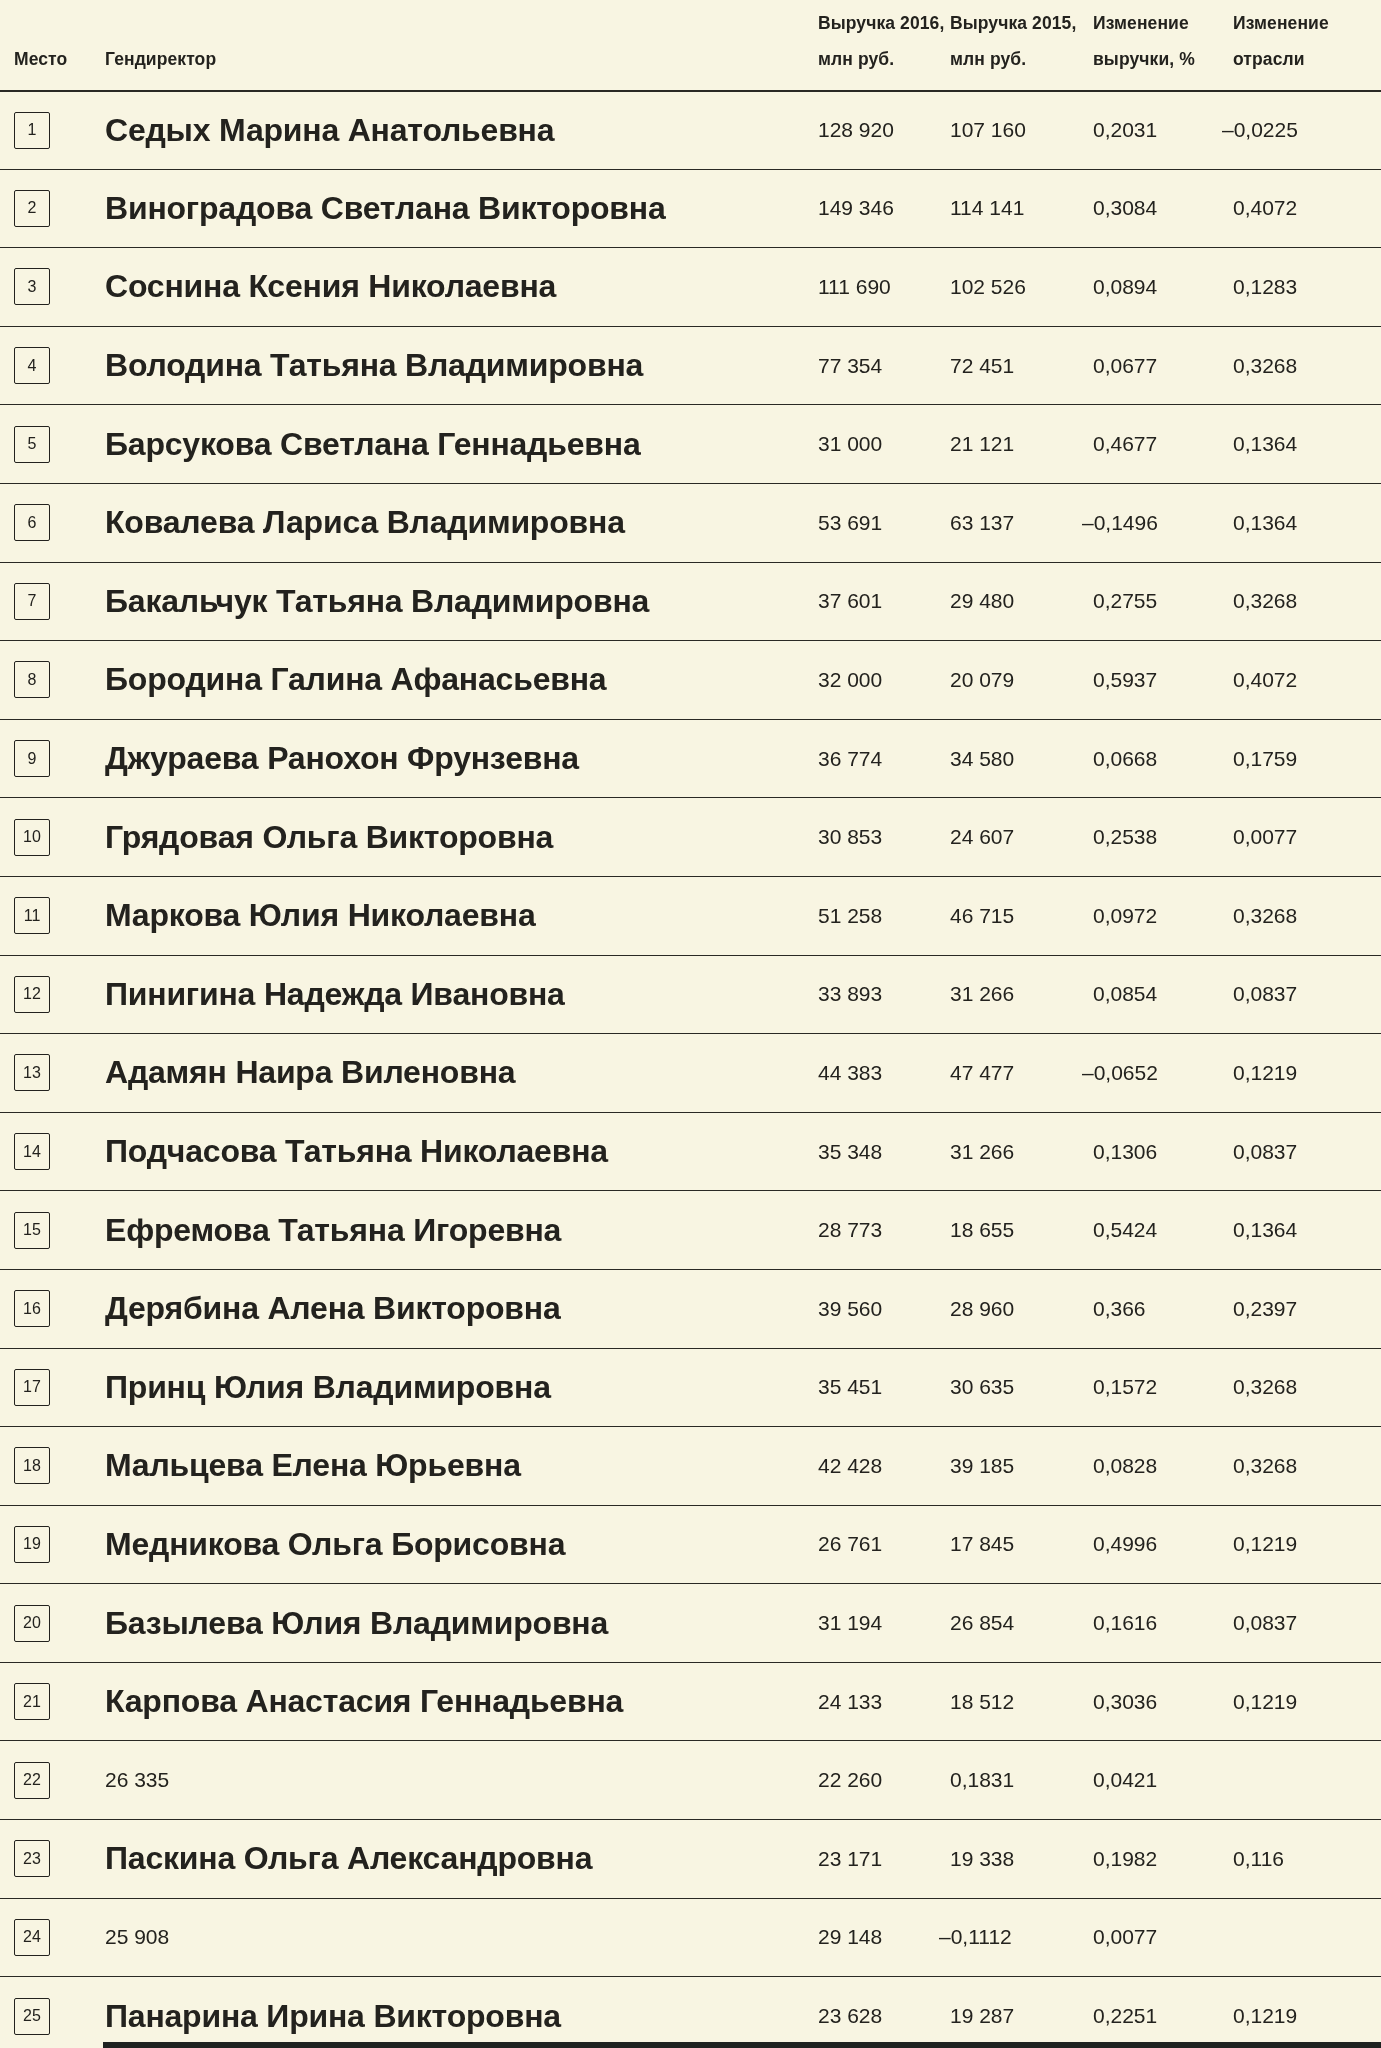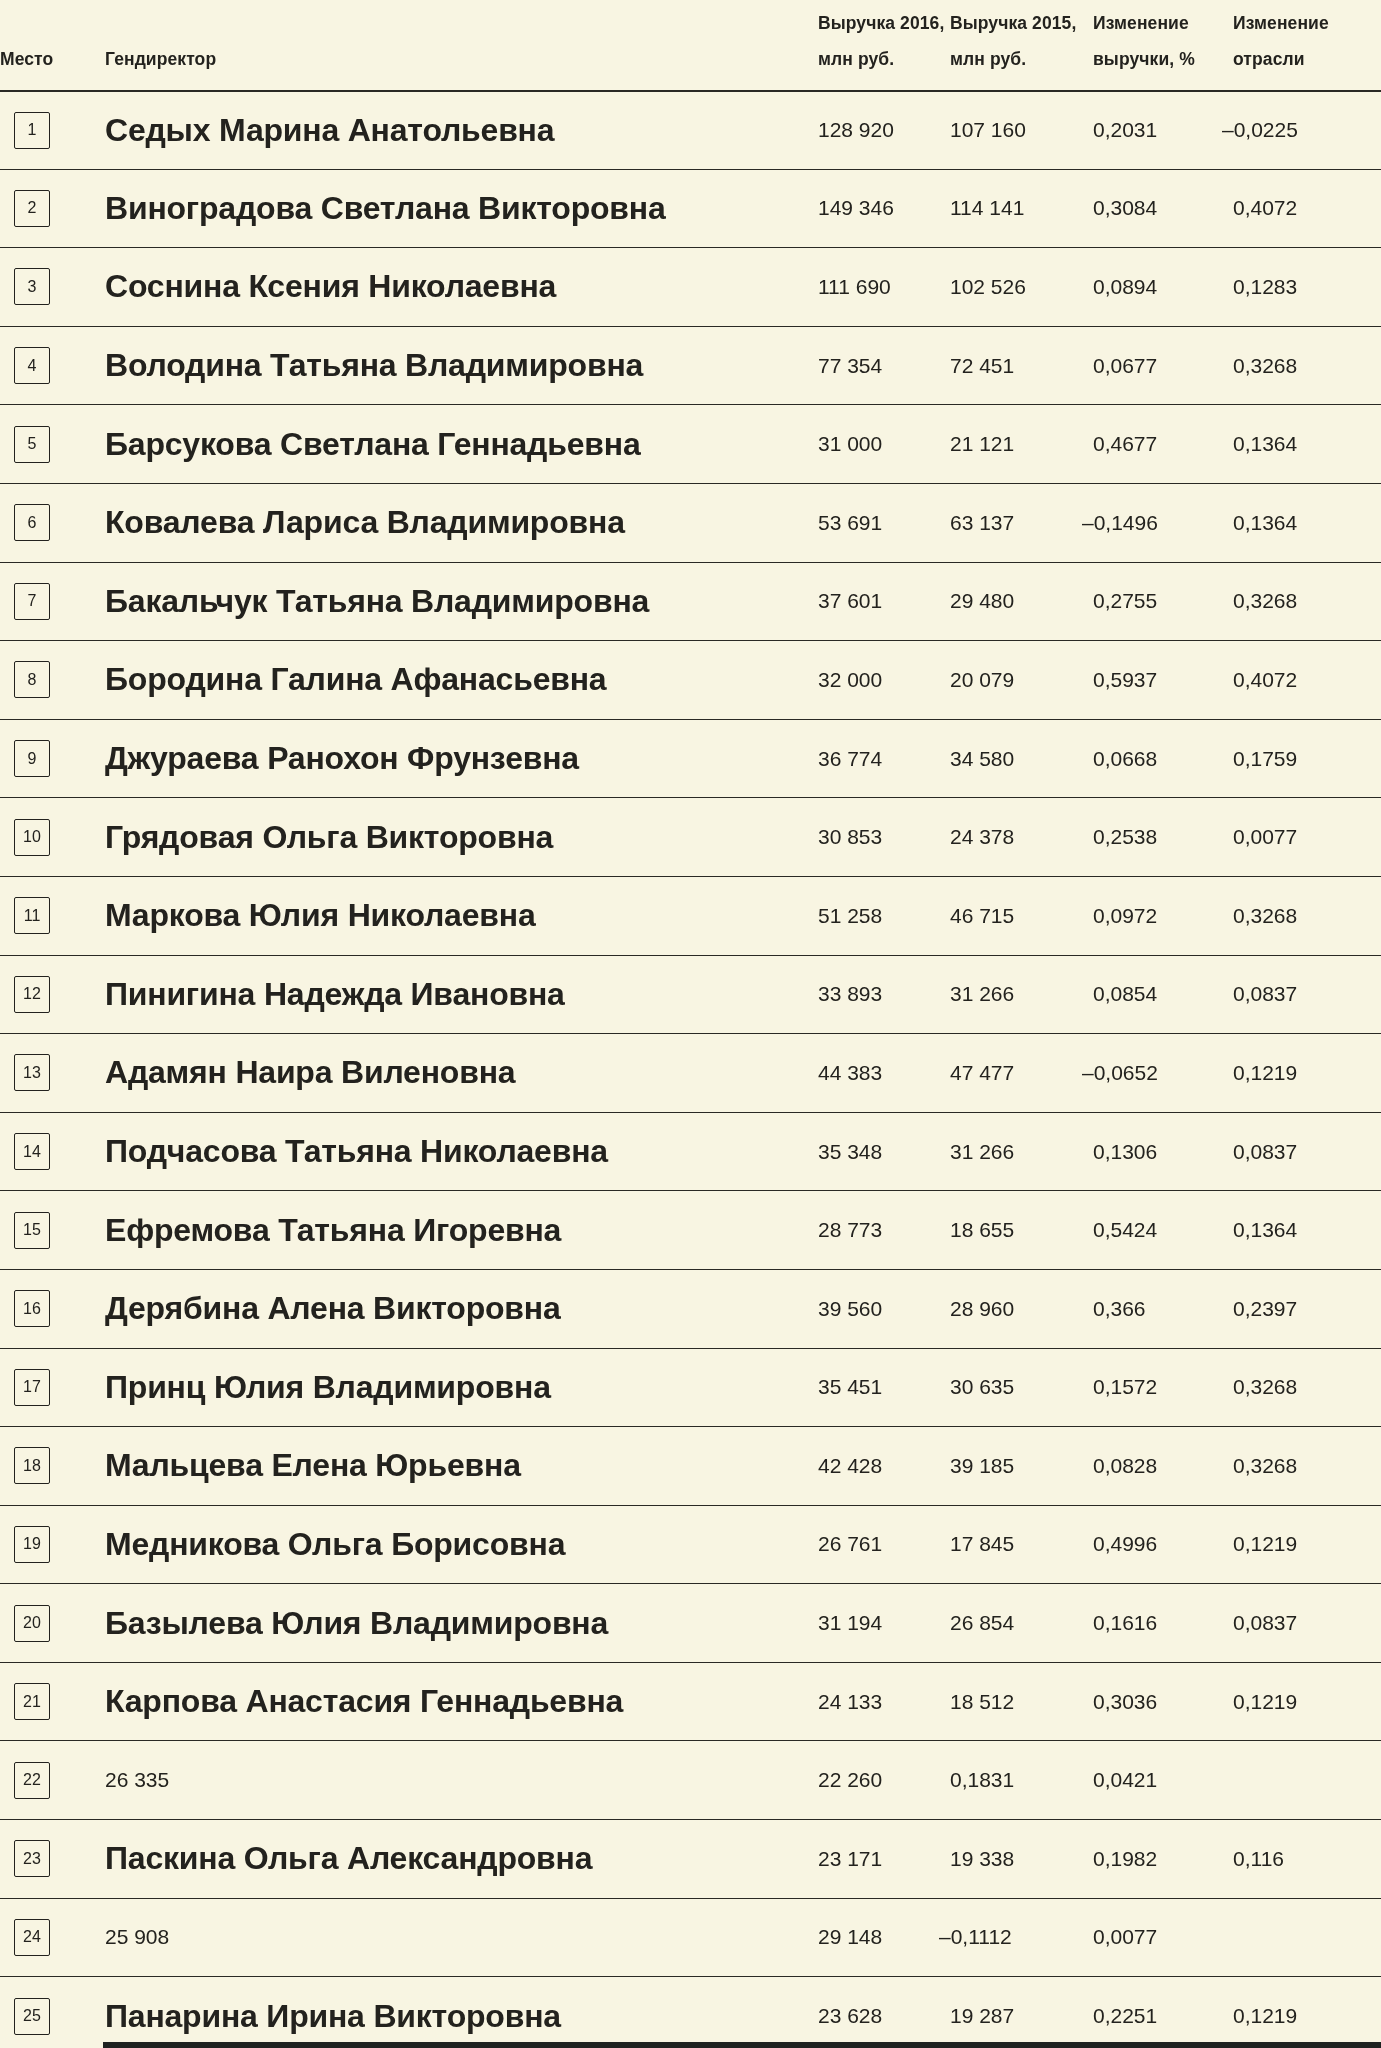--- a/index.html
+++ b/index.html
@@ -19,21 +19,21 @@
     height:90px;
     box-sizing:border-box;
     padding-bottom:13px;
   }
   .hcell{
     font-size:17.5px;
     font-weight:bold;
     line-height:36px;
     letter-spacing:.1px;
   }
-  .hcell.place{}
+  .hcell.place{padding-left:14px;}
   .hcell.name{padding-left:19px;}
   .row{
     display:grid;
     grid-template-columns:105px 713px 132px 143px 140px 148px;
     align-items:center;
     height:78.6px;
     box-sizing:border-box;
     border-top:1.5px solid #2a2924;
   }
   .row:first-of-type{border-top-width:2px;}
@@ -179,21 +179,21 @@
     <div class="num"><span class="v">0,0668</span></div>
     <div class="num"><span class="v">0,1759</span></div>
   </div>
 
   <div class="row">
     <div>
           <div class="badge">10</div>
         </div>
     <div class="nm">Грядовая Ольга Викторовна</div>
     <div class="num"><span class="v">30 853</span></div>
-    <div class="num"><span class="v">24 378</span></div>
+    <div class="num"><span class="v">24 607</span></div>
     <div class="num"><span class="v">0,2538</span></div>
     <div class="num"><span class="v">0,0077</span></div>
   </div>
 
   <div class="row">
     <div>
           <div class="badge">11</div>
         </div>
     <div class="nm">Маркова Юлия Николаевна</div>
     <div class="num"><span class="v">51 258</span></div>

